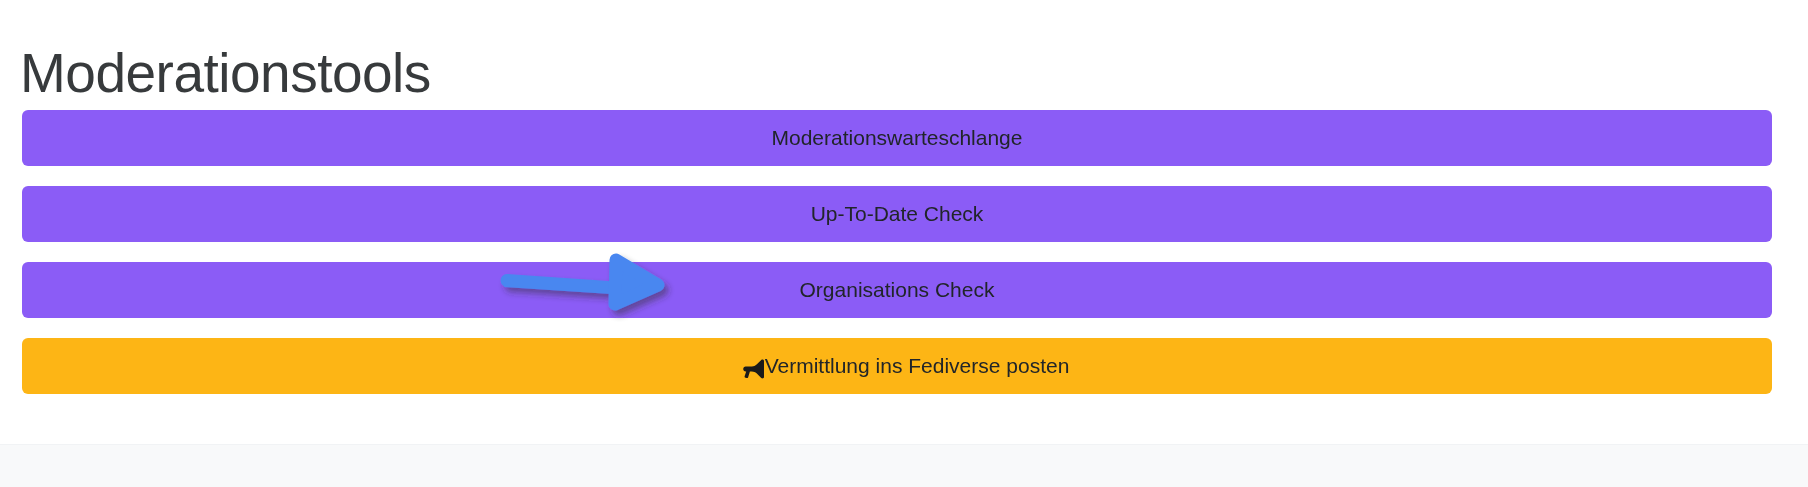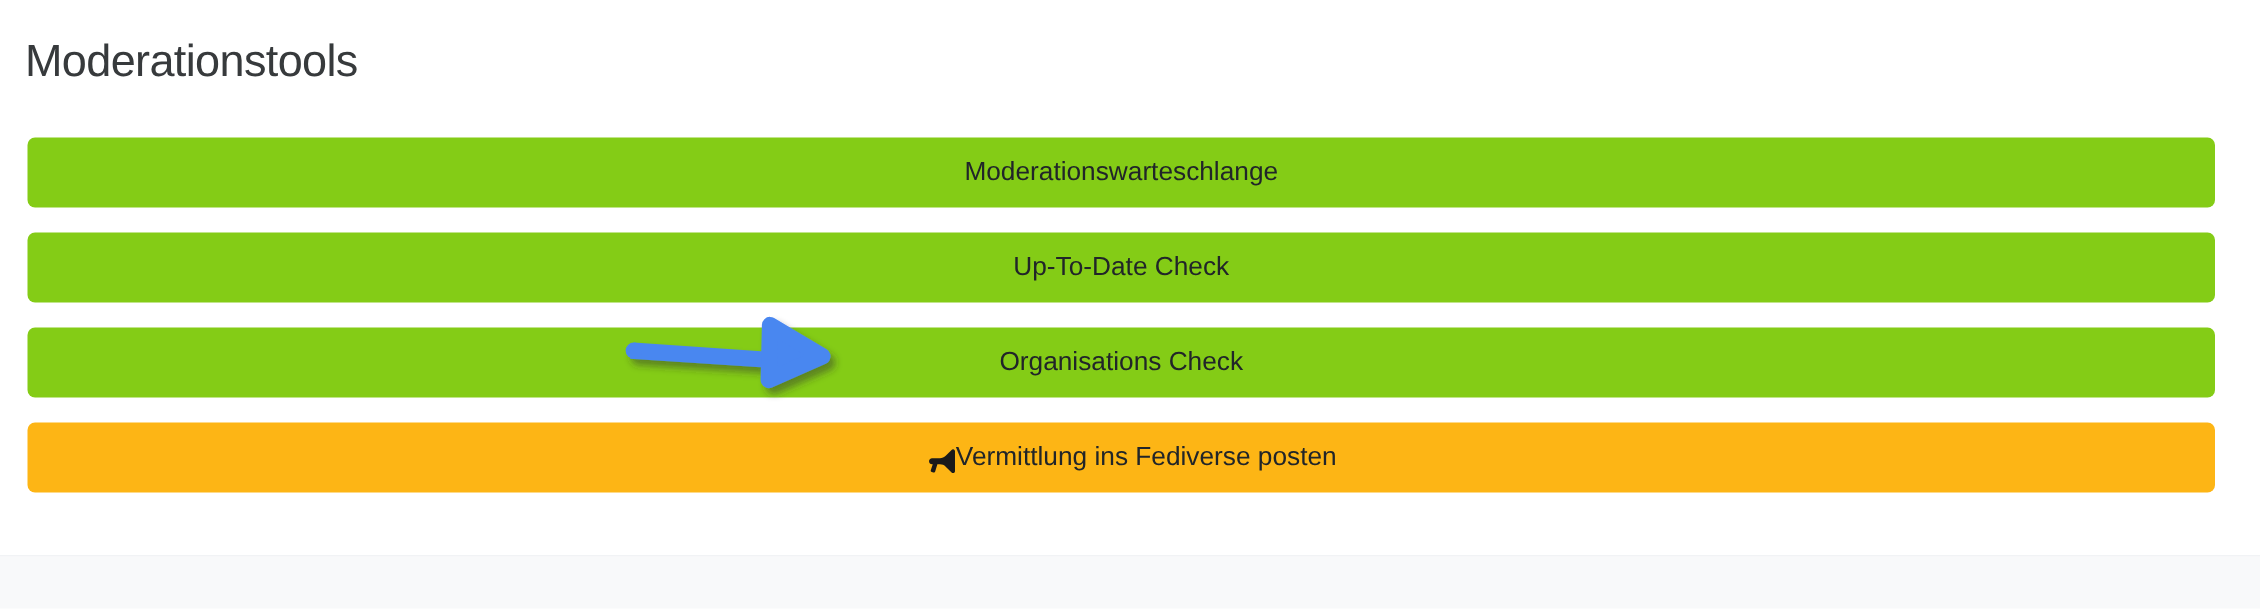--- a/index.html
+++ b/index.html
@@ -19,21 +19,21 @@
     width: 1808px;
     height: 487px;
     background: #ffffff;
     box-sizing: border-box;
   }
 
   .page-title {
     position: absolute;
     left: 20px;
     top: 2px;
-    font-size: 36px;
+    font-size: 55px;
     line-height: 1.25;
     font-weight: 400;
     color: #373a3c;
     letter-spacing: -0.5px;
     white-space: nowrap;
   }
 
   .button-stack {
     position: absolute;
     left: 22px;
@@ -54,21 +54,21 @@
     font-family: "Liberation Sans", sans-serif;
     font-size: 21px;
     font-weight: 400;
     color: #212529;
     cursor: pointer;
     padding: 0;
     white-space: nowrap;
     overflow: hidden;
   }
   .tool-button.blue {
-    background: #84cc16;
+    background: #8b5cf6;
   }
   .tool-button.amber {
     background: #fdb515;
     margin-bottom: 0;
     padding-left: 17px;
   }
 
   .btn-inner {
     display: inline-flex;
     align-items: center;

